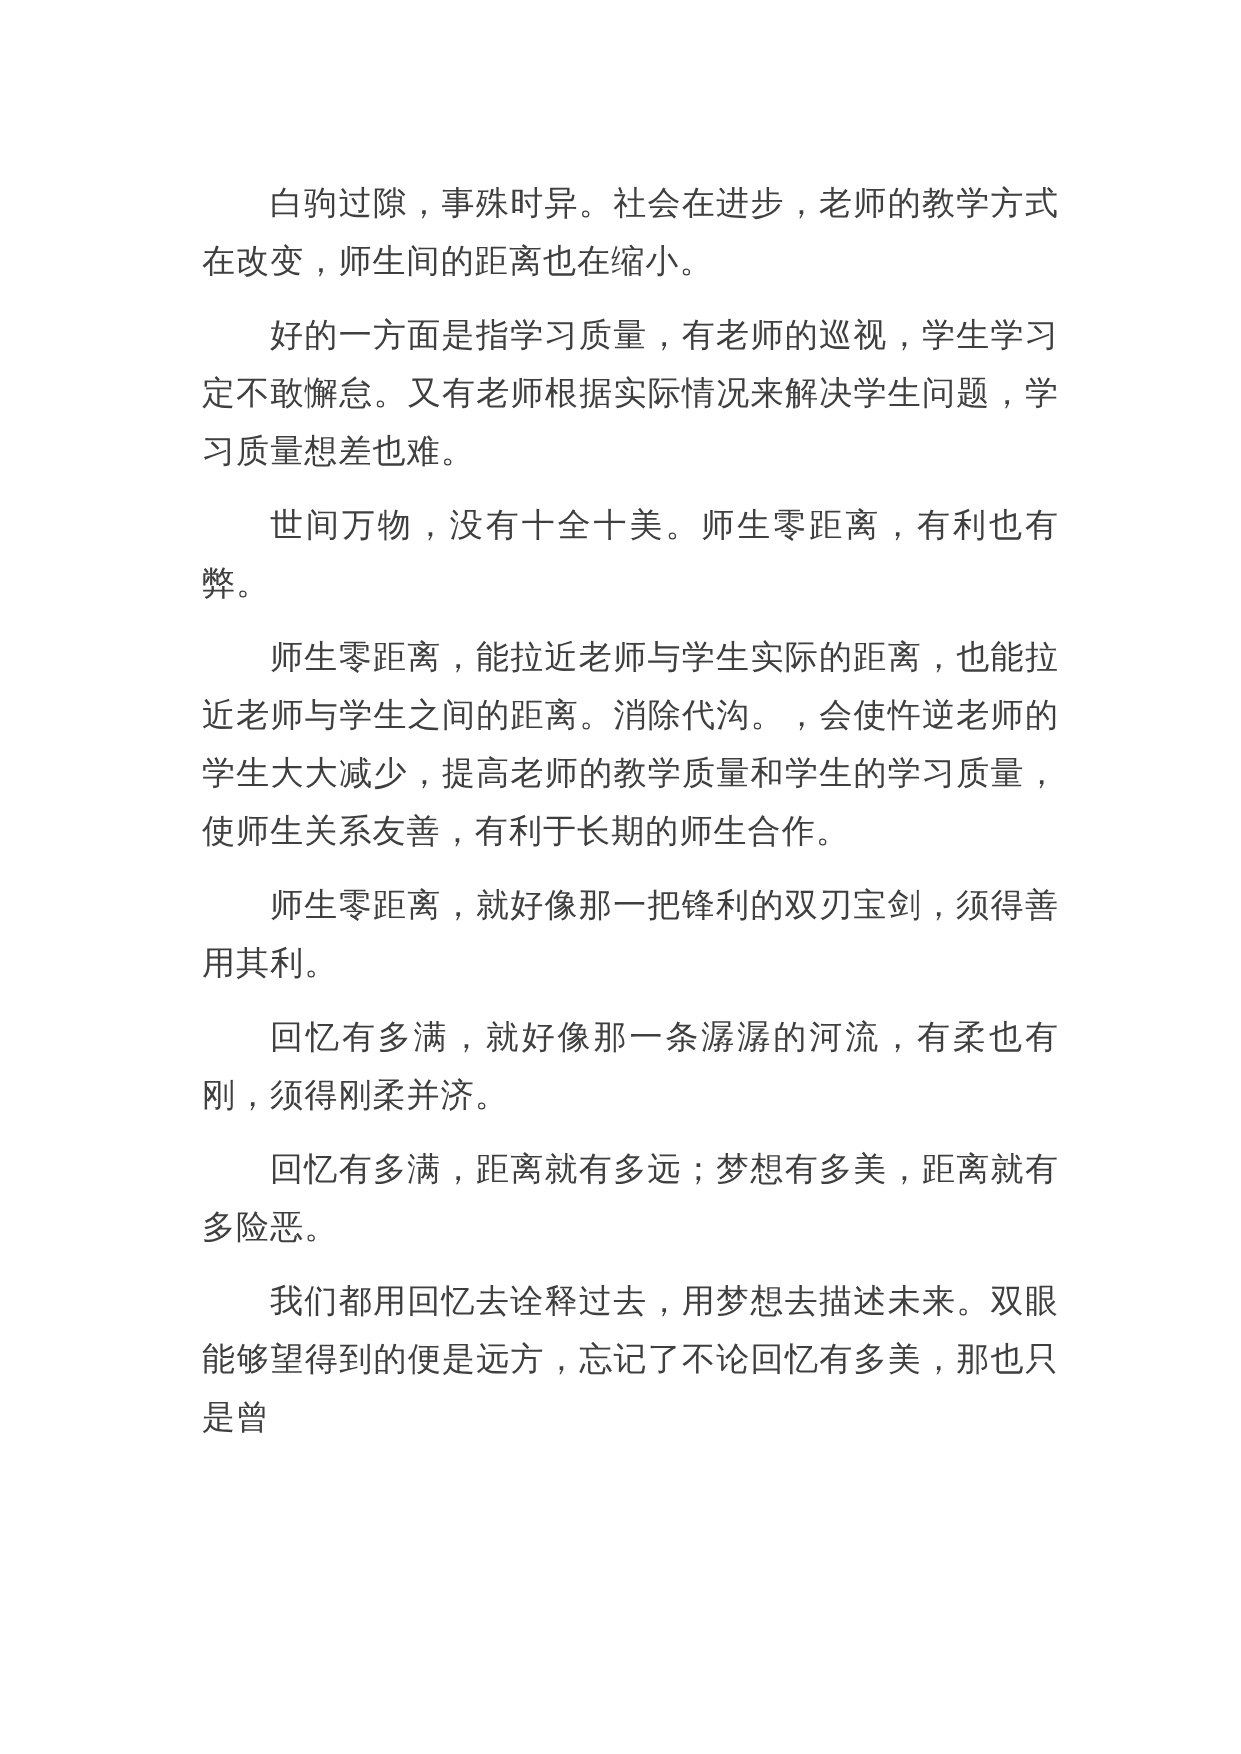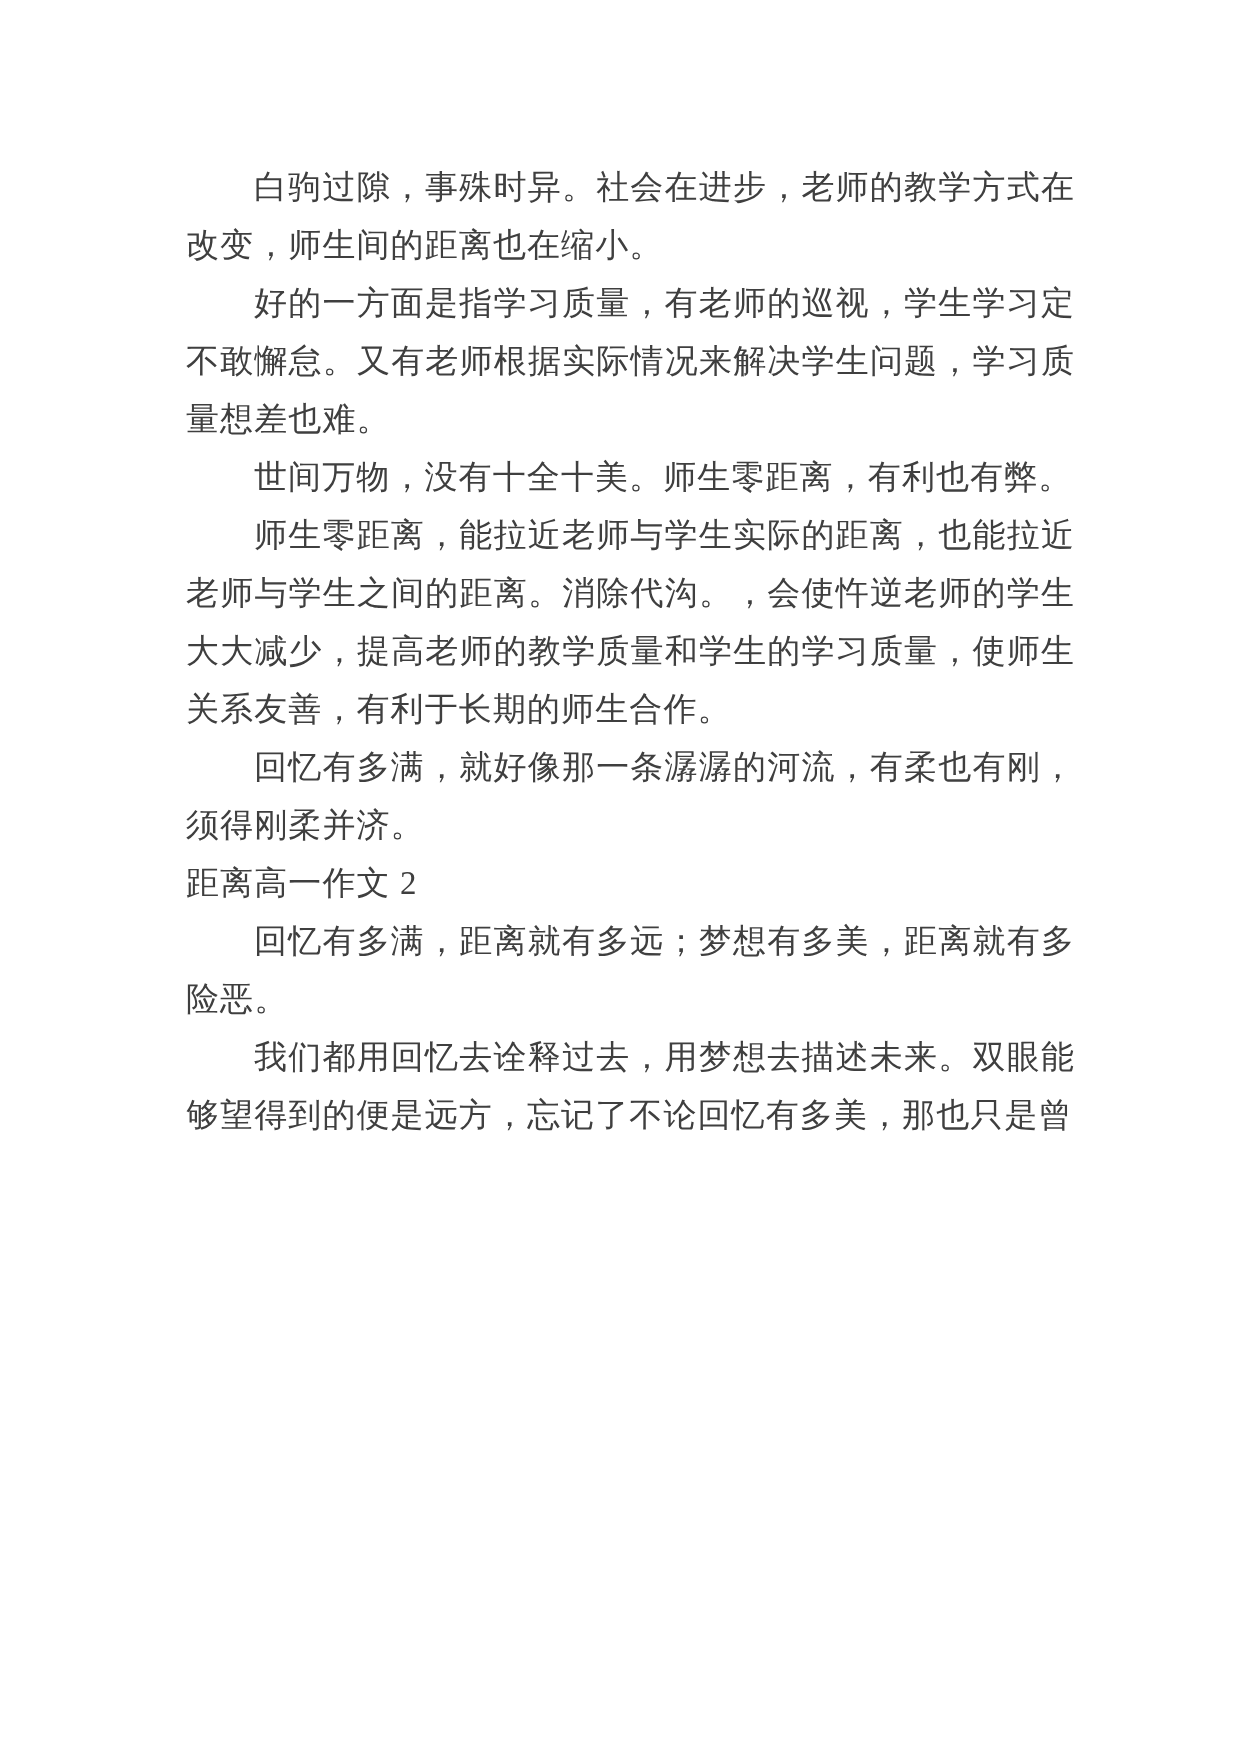--- a/index.html
+++ b/index.html
@@ -15,21 +15,21 @@
     overflow: hidden;
     font-family: "Liberation Serif", "DejaVu Serif", serif;
   }
   .text-block {
     position: absolute;
     left: 186px;
     top: 158px;
     width: 889px;
   }
   .para {
-    margin: 0;
+    margin: 16px;
     padding: 0;
     font-size: 33px;
     line-height: 58px;
     letter-spacing: 1.1px;
     color: #3f3f3f;
     text-align: justify;
     text-justify: inter-character;
     font-kerning: none;
     font-weight: normal;
   }
@@ -39,18 +39,18 @@
 </style>
 </head>
 <body>
 
 <div class="page">
   <div class="text-block" id="essay-body" style="color: rgb(63, 63, 63);">
       <p class="para indented">白驹过隙，事殊时异。社会在进步，老师的教学方式在改变，师生间的距离也在缩小。</p>
       <p class="para indented">好的一方面是指学习质量，有老师的巡视，学生学习定不敢懈怠。又有老师根据实际情况来解决学生问题，学习质量想差也难。</p>
       <p class="para indented">世间万物，没有十全十美。师生零距离，有利也有弊。</p>
       <p class="para indented">师生零距离，能拉近老师与学生实际的距离，也能拉近老师与学生之间的距离。消除代沟。，会使忤逆老师的学生大大减少，提高老师的教学质量和学生的学习质量，使师生关系友善，有利于长期的师生合作。</p>
+      <p class="para indented">师生零距离，就好像那一把锋利的双刃宝剑，须得善用其利。</p>
       <p class="para indented">回忆有多满，就好像那一条潺潺的河流，有柔也有刚，须得刚柔并济。</p>
-      <p class="para">距离高一作文 2</p>
       <p class="para indented">回忆有多满，距离就有多远；梦想有多美，距离就有多险恶。</p>
       <p class="para indented">我们都用回忆去诠释过去，用梦想去描述未来。双眼能够望得到的便是远方，忘记了不论回忆有多美，那也只是曾</p>
     </div>
 </div>
 
 </body></html>

